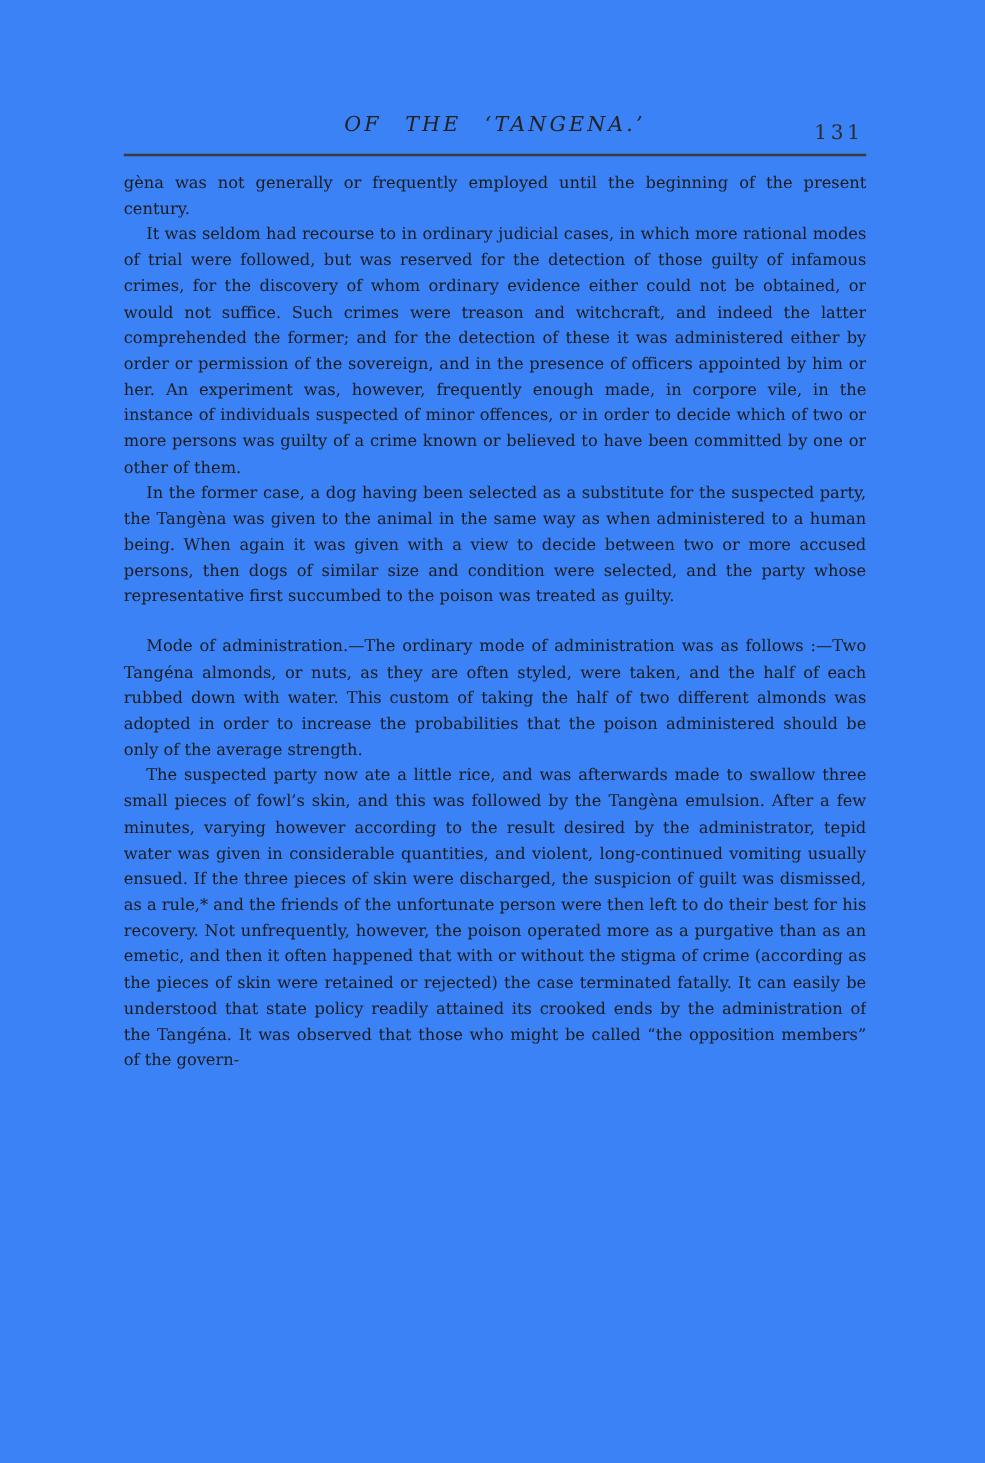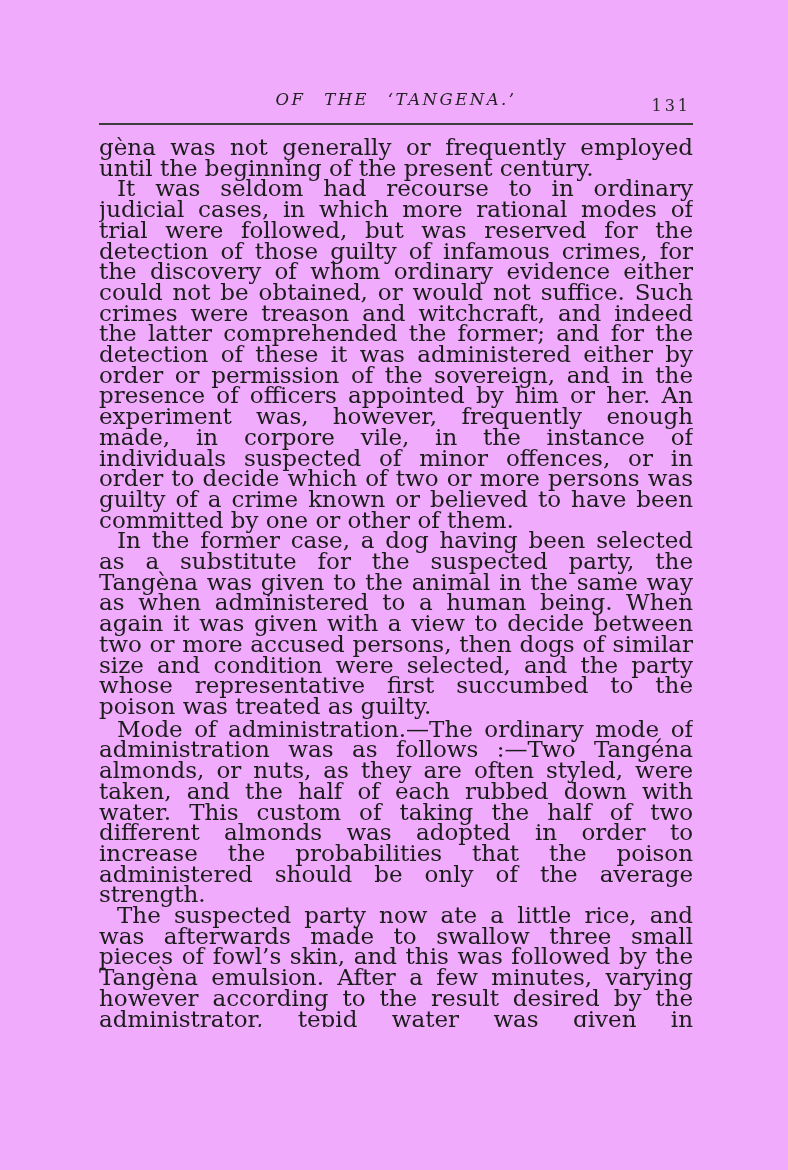--- a/index.html
+++ b/index.html
@@ -3,21 +3,21 @@
 <meta charset="utf-8">
 <style>
   html, body {
     margin: 0;
     padding: 0;
   }
   .page {
     position: relative;
     width: 788px;
     height: 1170px;
-    background: #f0abfc;
+    background: #3b82f6;
     overflow: hidden;
     font-family: "DejaVu Serif", "Liberation Serif", serif;
     color: #1e1e1e;
   }
   .content {
     position: absolute;
     left: 99px;
     top: 90px;
     width: 594px;
   }
@@ -46,33 +46,33 @@
   }
   .header-rule {
     margin-top: 7px;
     height: 0;
     border-top: 2px solid #3c3c3c;
   }
   .body-text {
     margin-top: 12px;
     max-height: 890px;
     overflow: hidden;
-    font-size: 23px;
+    font-size: 13px;
     line-height: 20.7px;
     text-align: justify;
     color: #1c1c1c;
   }
   .body-text p {
     margin: 0;
   }
   .body-text p.indent {
     text-indent: 18px;
   }
   .body-text p.space-before {
-    margin-top: 2px;
+    margin-top: 19px;
   }
   .body-text .italic {
   }
   .footnote-block {
     position: absolute;
     left: 99px;
     top: 1032px;
     width: 594px;
   }
   .footnote-rule {

